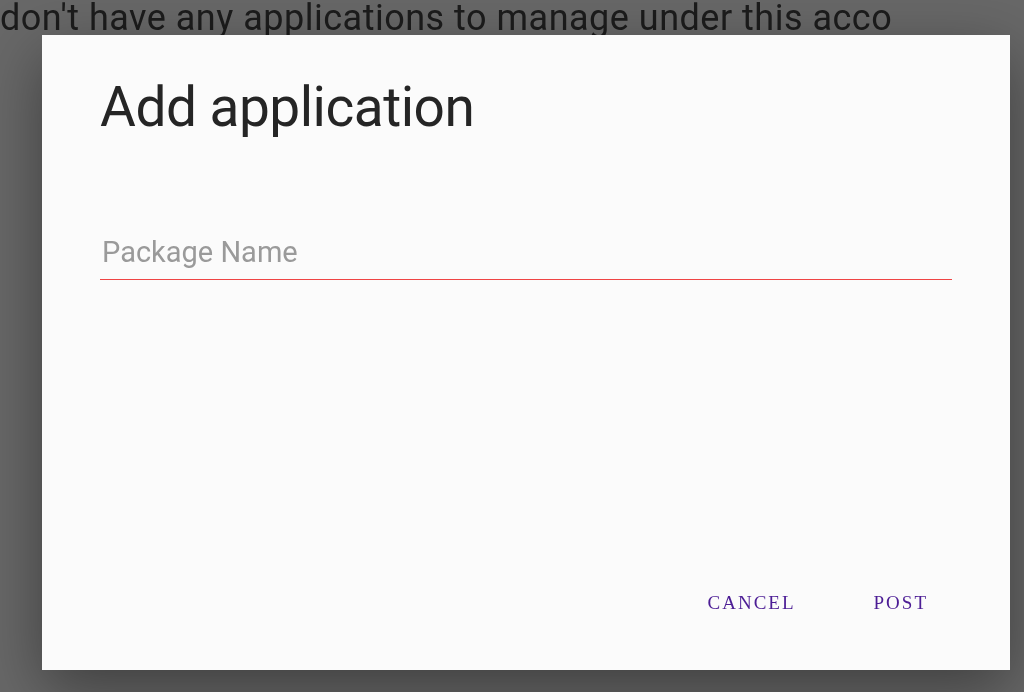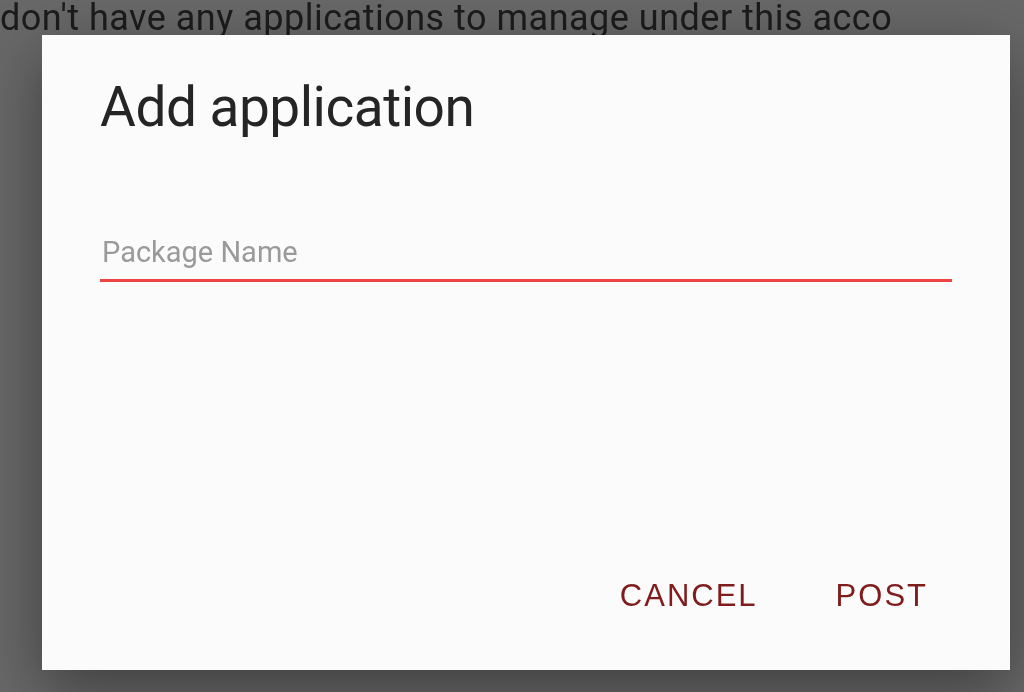--- a/index.html
+++ b/index.html
@@ -55,21 +55,21 @@
       letter-spacing: -0.5px;
       margin-top: 0;
       margin-bottom: 90px;
     }
     .field {
       margin-bottom: 112px;
     }
     .text-input {
       width: 100%;
       border: none;
-      border-bottom: 3px solid #ef4444;
+      border-bottom: 1px solid #ef4444;
       background: transparent;
       font-size: 29px;
       font-family: inherit;
       color: #333;
       padding: 6px 2px 10px 2px;
       outline: none;
     }
     .text-input::placeholder {
       color: #9a9a9a;
       opacity: 1;
@@ -78,24 +78,24 @@
       margin-top: auto;
       display: flex;
       justify-content: flex-end;
       gap: 78px;
       padding-right: 24px;
       padding-bottom: 26px;
     }
     .flat-button {
       background: none;
       border: none;
-      font-family: Liberation Sans, sans-serif;
-      font-size: 31px;
+      font-family: Liberation Serif, serif;
+      font-size: 19px;
       font-weight: 500;
-      color: #7f1d1d;
+      color: #4c1d95;
       letter-spacing: 2px;
       cursor: pointer;
       padding: 0;
     }
   </style>
 </head>
 <body>
 
 <div class="background-text">don't have any applications to manage under this acco</div>
 

